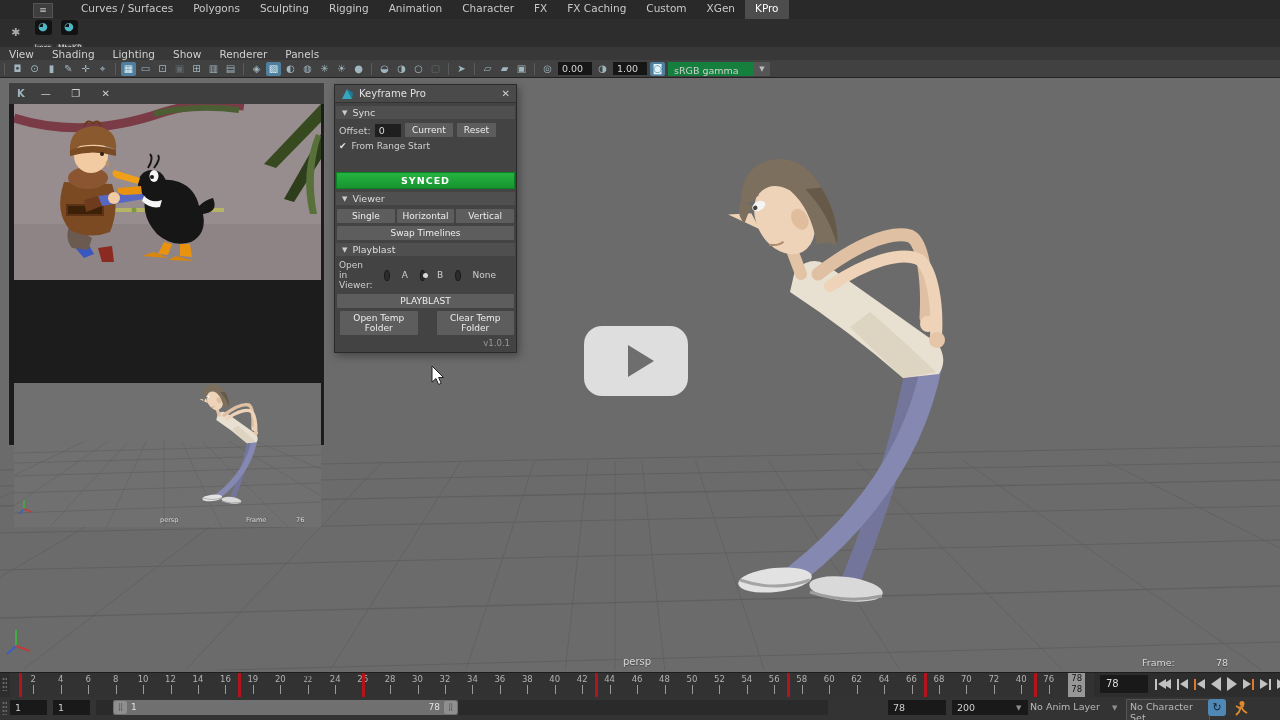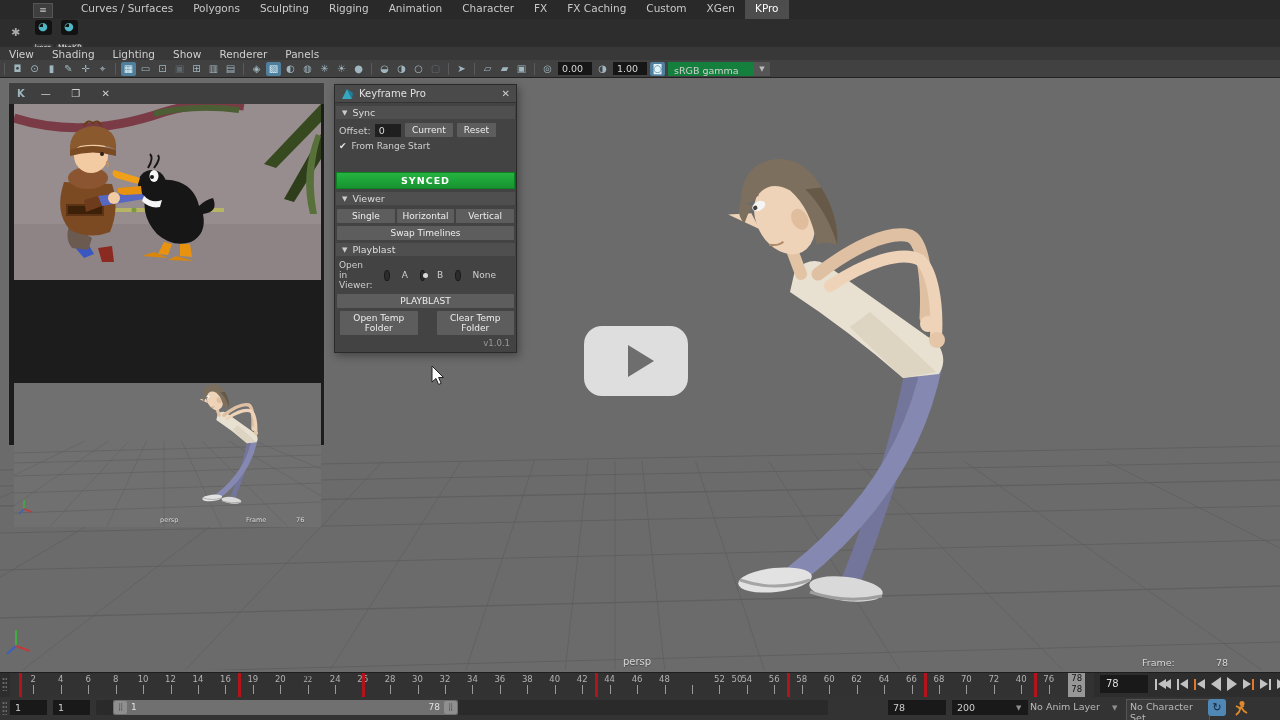--- a/index.html
+++ b/index.html
@@ -490,21 +490,21 @@
         <div class="ticklabel" style="left: 50.2532%;">40</div>
         <div class="tickmark" style="left: 50.2532%;"></div>
         <div class="ticklabel" style="left: 52.7848%;">42</div>
         <div class="tickmark" style="left: 52.7848%;"></div>
         <div class="ticklabel" style="left: 55.3165%;">44</div>
         <div class="tickmark" style="left: 55.3165%;"></div>
         <div class="ticklabel" style="left: 57.8481%;">46</div>
         <div class="tickmark" style="left: 57.8481%;"></div>
         <div class="ticklabel" style="left: 60.3797%;">48</div>
         <div class="tickmark" style="left: 60.3797%;"></div>
-        <div class="ticklabel" style="left: 62.9114%; margin-left: 45px;">50</div>
+        <div class="ticklabel" style="left: 62.9114%;">50</div>
         <div class="tickmark" style="left: 62.9114%;"></div>
         <div class="ticklabel" style="left: 65.443%;">52</div>
         <div class="tickmark" style="left: 65.443%;"></div>
         <div class="ticklabel" style="left: 67.9747%;">54</div>
         <div class="tickmark" style="left: 67.9747%;"></div>
         <div class="ticklabel" style="left: 70.5063%;">56</div>
         <div class="tickmark" style="left: 70.5063%;"></div>
         <div class="ticklabel" style="left: 73.038%;">58</div>
         <div class="tickmark" style="left: 73.038%;"></div>
         <div class="ticklabel" style="left: 75.5696%;">60</div>

